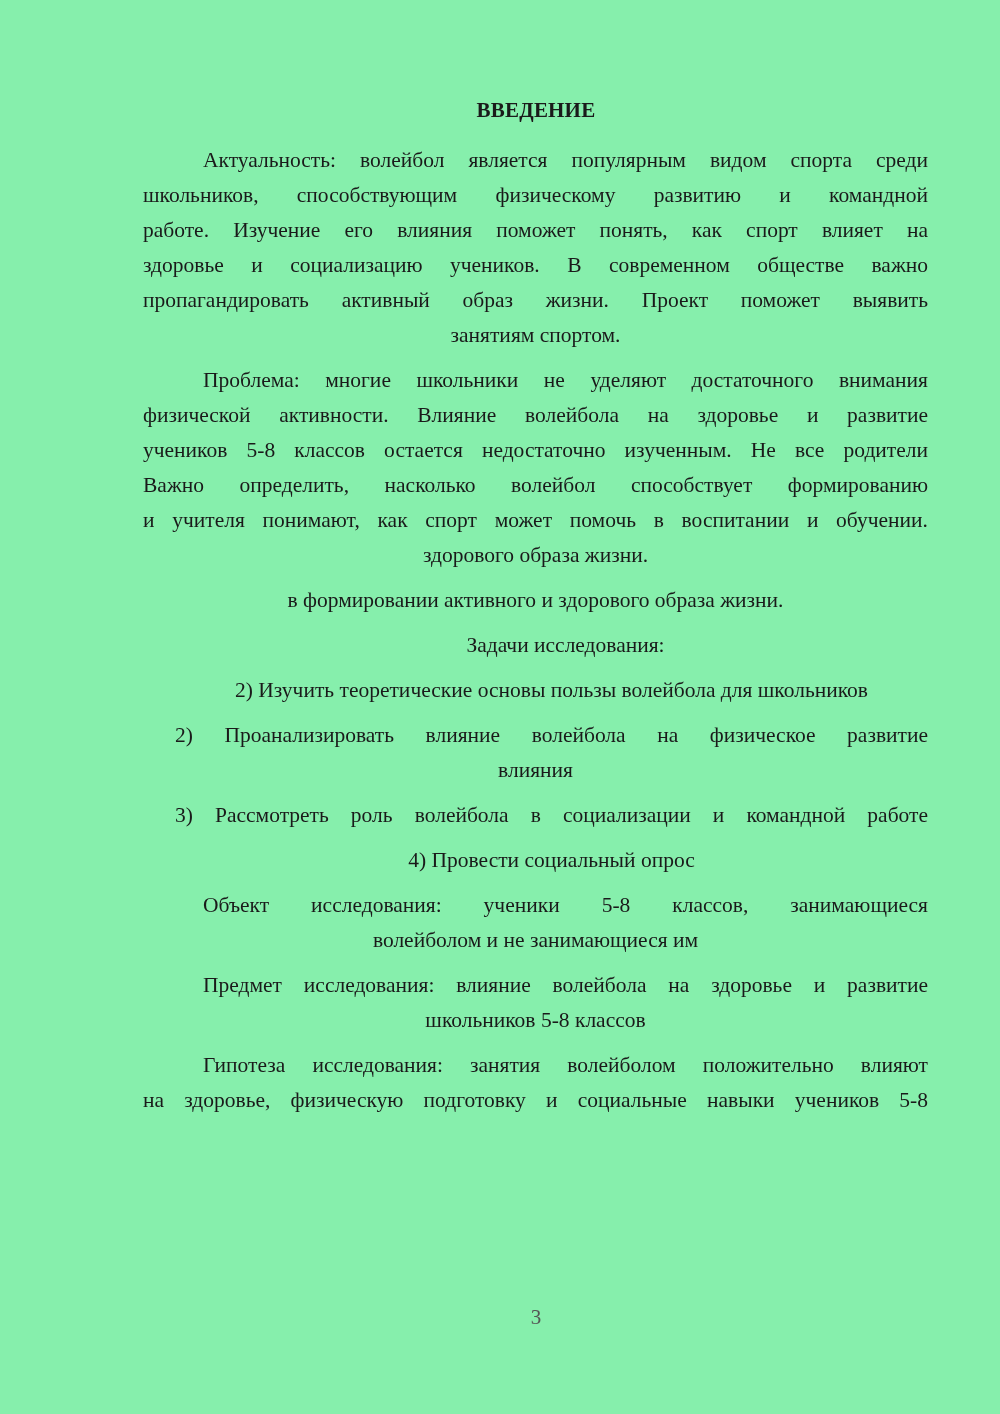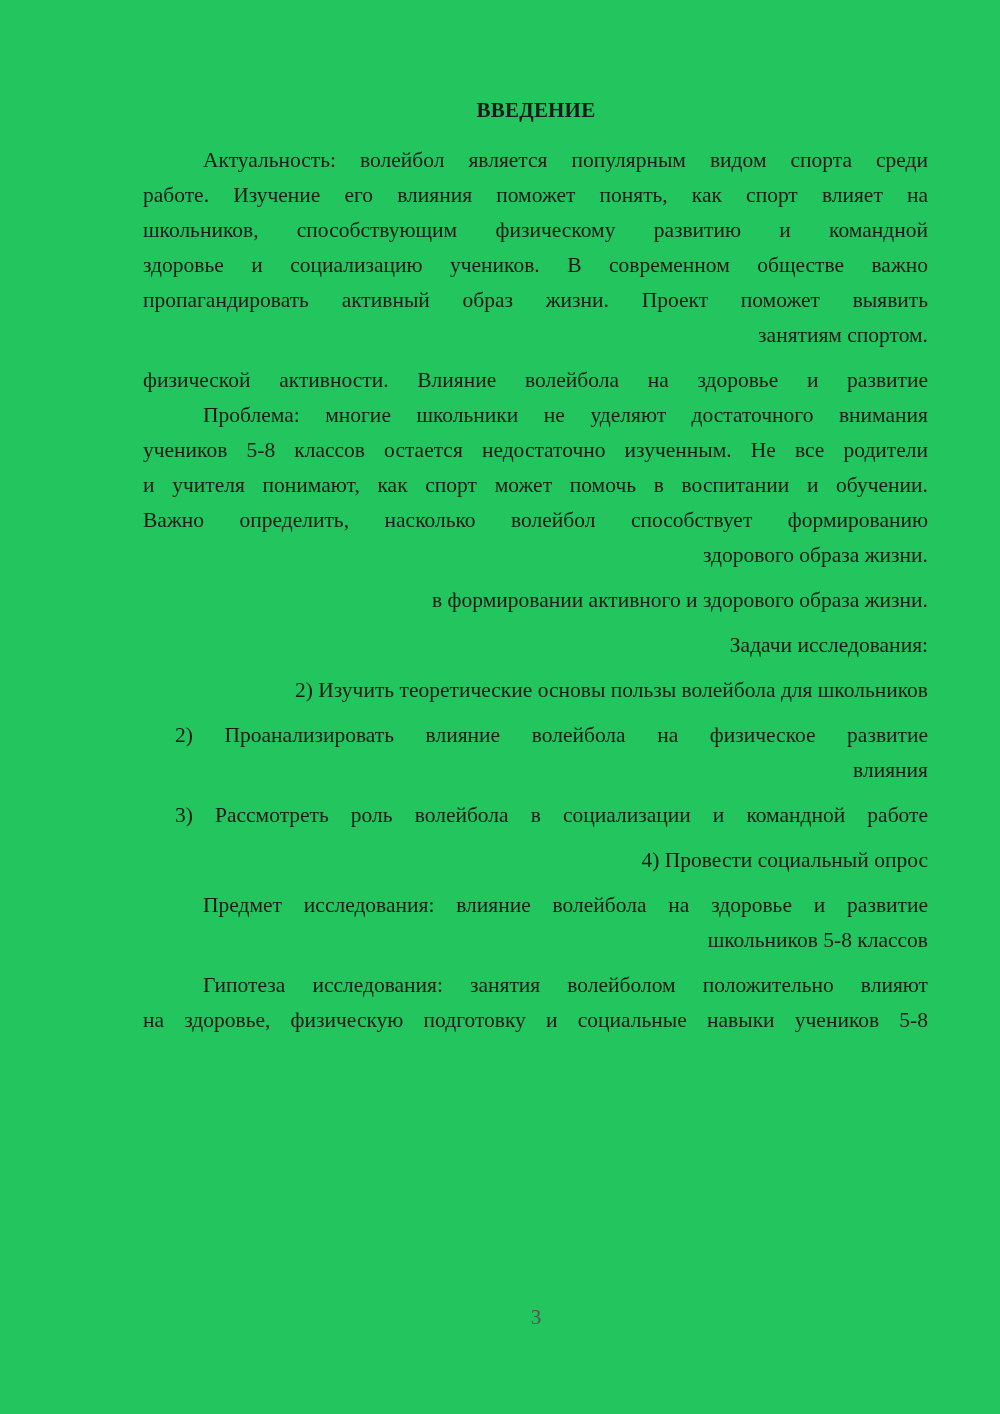--- a/index.html
+++ b/index.html
@@ -13,21 +13,21 @@
       position: relative;
       overflow: hidden;
       font-family: "Liberation Serif", "DejaVu Serif", serif;
       color: #1a1a1a;
     }
     .page {
       position: absolute;
       left: 0; top: 0;
       width: 1000px;
       height: 1414px;
-      background: #22c55e;
+      background: #86efac;
     }
     .heading {
       position: absolute;
       top: 98px;
       left: 0;
       width: 1072px;
       text-align: center;
       font-weight: bold;
       font-size: 21px;
       letter-spacing: 0.2px;
@@ -43,21 +43,21 @@
       height: 35px;
       line-height: 35px;
       white-space: nowrap;
       overflow: visible;
     }
     .line.j {
       text-align: justify;
       text-align-last: justify;
     }
     .line.l {
-      text-align: right;
+      text-align: center;
     }
     .line.ind { padding-left: 60px; font-family: Liberation Serif, serif; }
     .line.ind2 { padding-left: 32px; }
     .para { margin-bottom: 10px; }
     .para.item { margin-bottom: 10px; }
     .page-number {
       position: absolute;
       top: 1305px;
       left: 0;
       width: 1072px;
@@ -70,33 +70,33 @@
 <body>
 
 <div class="page">
 
   <div class="heading">ВВЕДЕНИЕ</div>
 
   <div class="body">
 
     <div class="para">
       <div class="line j ind">Актуальность: волейбол является популярным видом спорта среди</div>
+      <div class="line j">школьников, способствующим физическому развитию и командной</div>
       <div class="line j">работе. Изучение его влияния поможет понять, как спорт влияет на</div>
-      <div class="line j">школьников, способствующим физическому развитию и командной</div>
       <div class="line j">здоровье и социализацию учеников. В современном обществе важно</div>
       <div class="line j">пропагандировать активный образ жизни. Проект поможет выявить</div>
       <div class="line l">занятиям спортом.</div>
     </div>
 
     <div class="para">
+      <div class="line j ind">Проблема: многие школьники не уделяют достаточного внимания</div>
       <div class="line j">физической активности. Влияние волейбола на здоровье и развитие</div>
-      <div class="line j ind">Проблема: многие школьники не уделяют достаточного внимания</div>
       <div class="line j">учеников 5-8 классов остается недостаточно изученным. Не все родители</div>
+      <div class="line j">Важно определить, насколько волейбол способствует формированию</div>
       <div class="line j">и учителя понимают, как спорт может помочь в воспитании и обучении.</div>
-      <div class="line j">Важно определить, насколько волейбол способствует формированию</div>
       <div class="line l">здорового образа жизни.</div>
     </div>
 
     <div class="para">
       <div class="line l">в формировании активного и здорового образа жизни.</div>
     </div>
 
     <div class="para">
       <div class="line l ind">Задачи исследования:</div>
     </div>
@@ -112,20 +112,24 @@
 
     <div class="para item">
       <div class="line j ind2">3) Рассмотреть роль волейбола в социализации и командной работе</div>
     </div>
 
     <div class="para item">
       <div class="line l ind2">4) Провести социальный опрос</div>
     </div>
 
 
+    <div class="para">
+      <div class="line j ind">Объект исследования: ученики 5-8 классов, занимающиеся</div>
+      <div class="line l">волейболом и не занимающиеся им</div>
+    </div>
 
     <div class="para">
       <div class="line j ind">Предмет исследования: влияние волейбола на здоровье и развитие</div>
       <div class="line l">школьников 5-8 классов</div>
     </div>
 
     <div class="para">
       <div class="line j ind">Гипотеза исследования: занятия волейболом положительно влияют</div>
       <div class="line j">на здоровье, физическую подготовку и социальные навыки учеников 5-8</div>
     </div>

